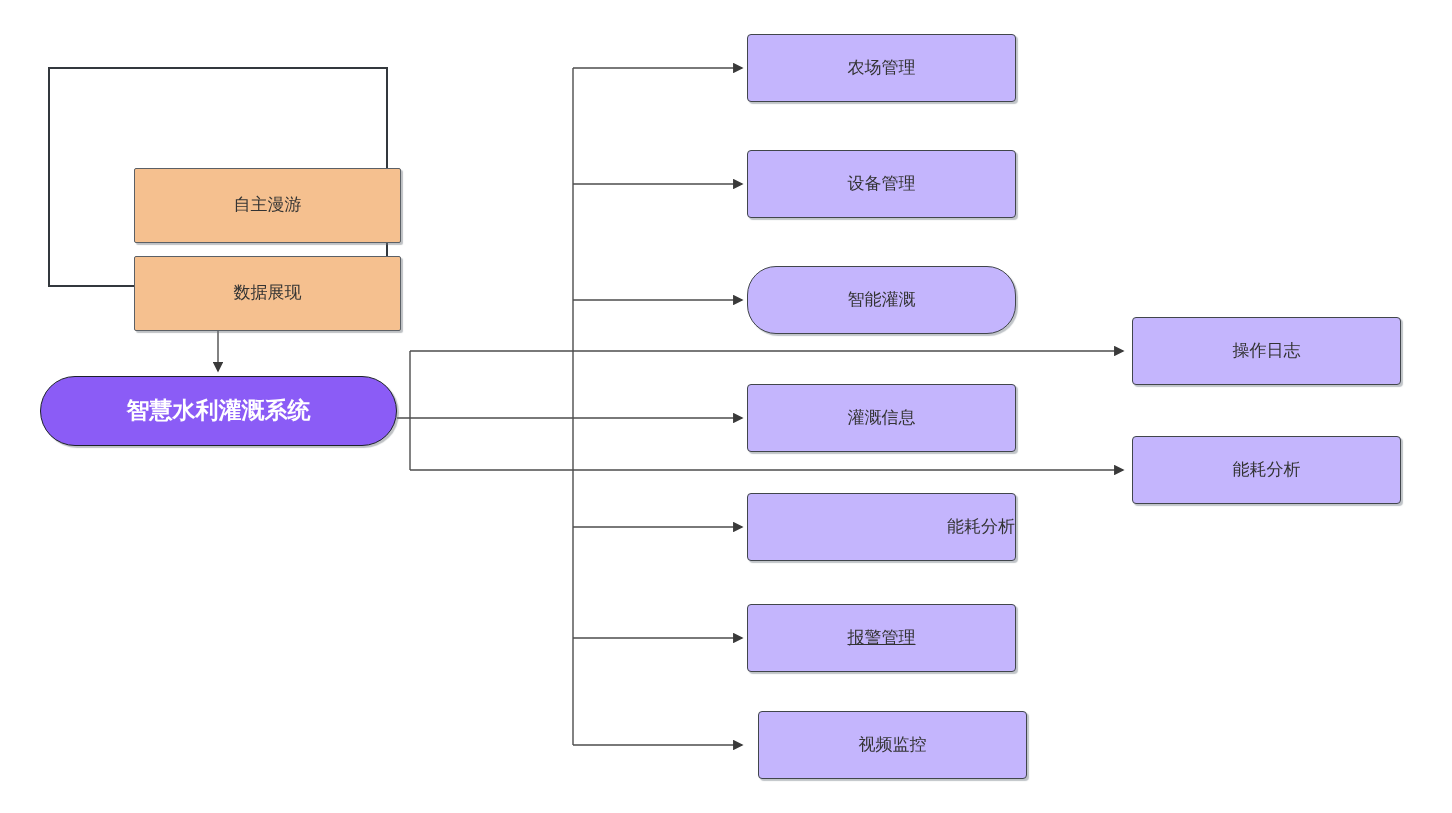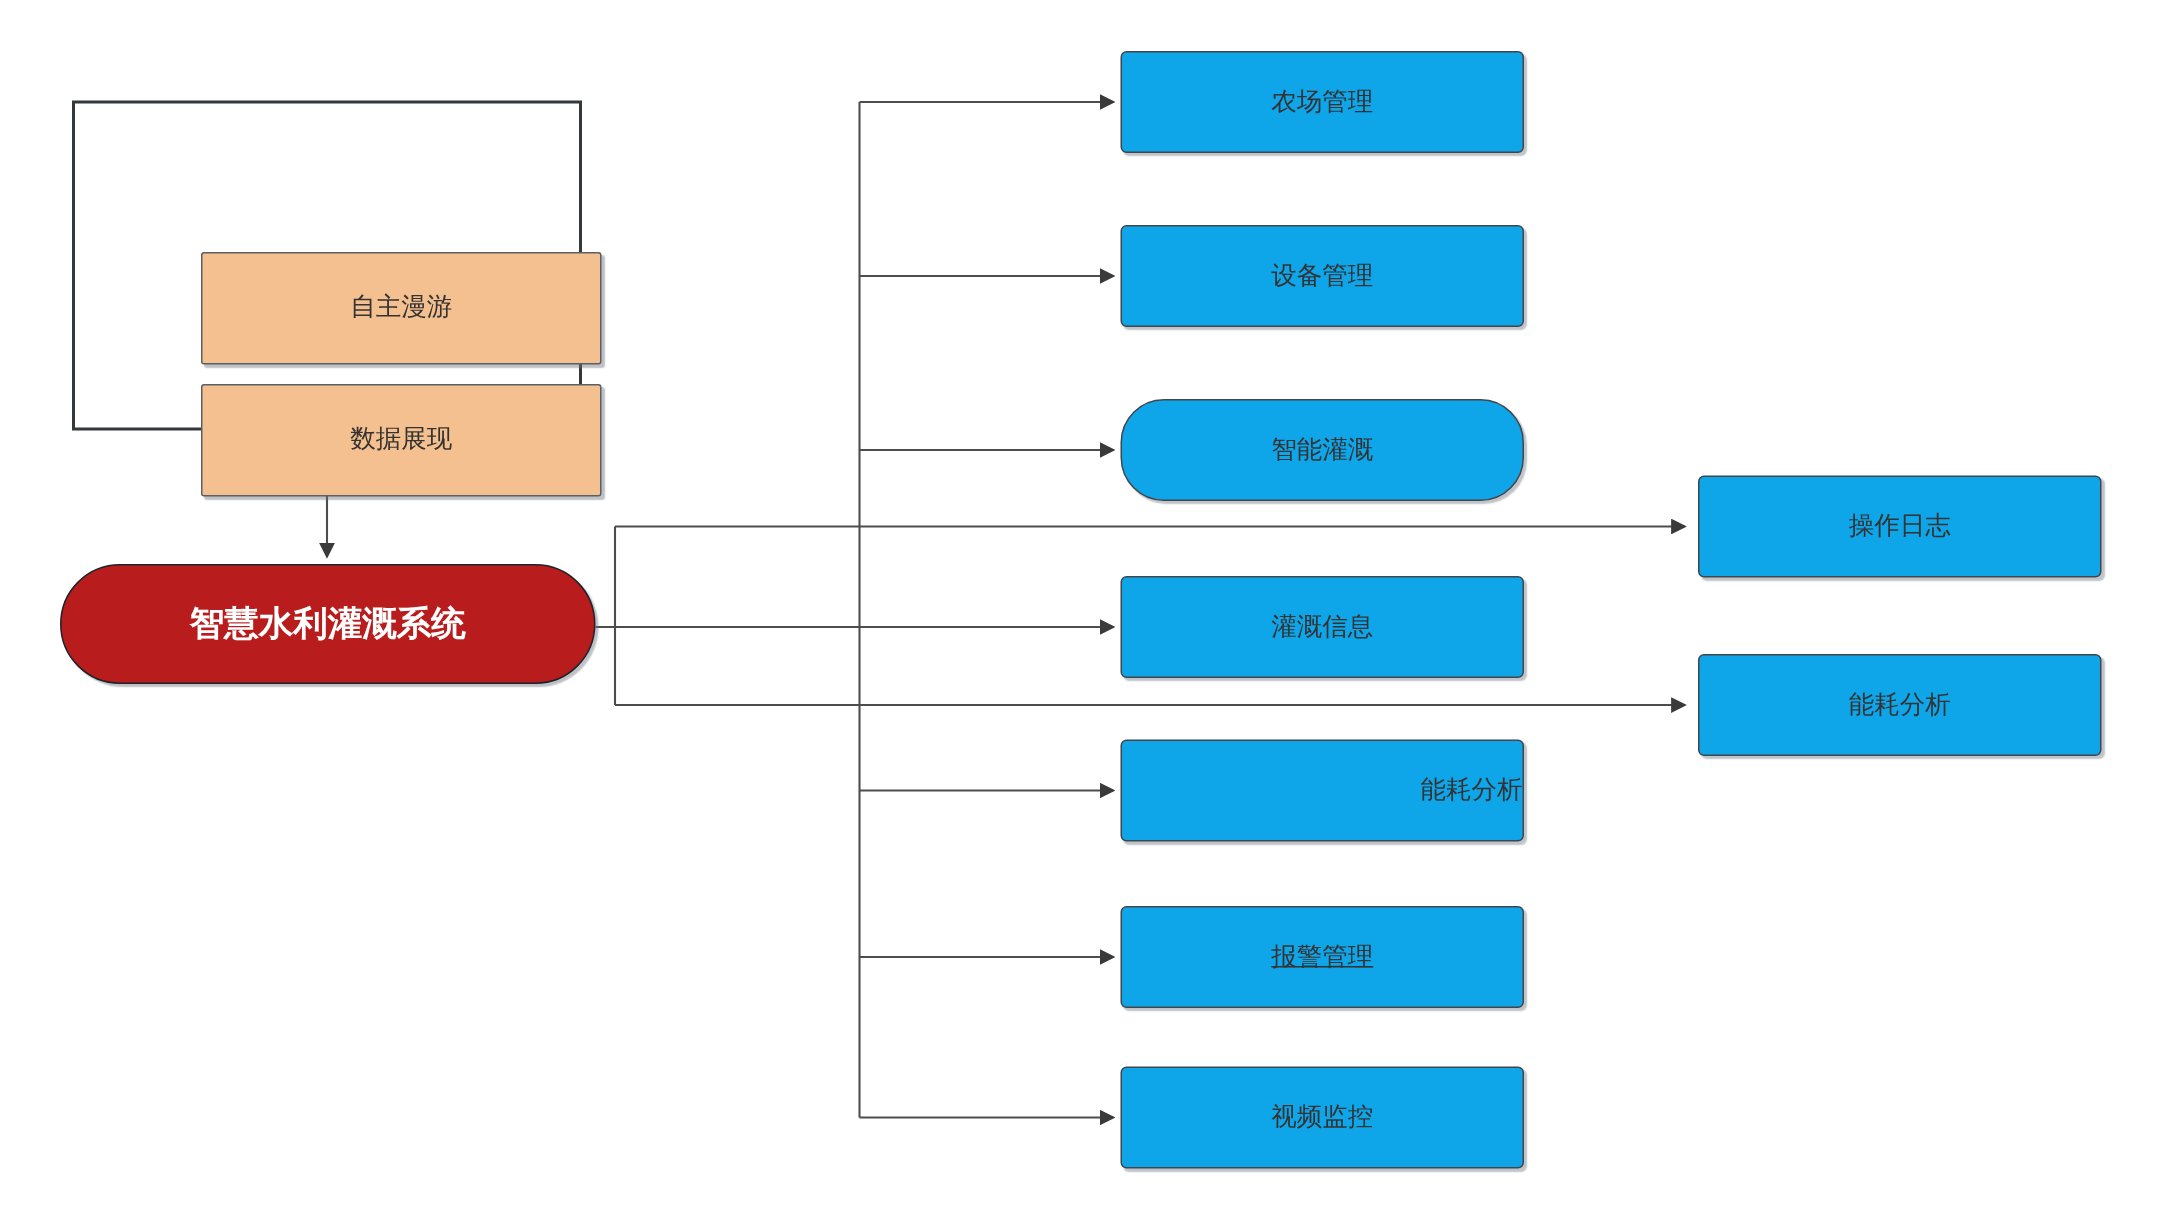--- a/index.html
+++ b/index.html
@@ -47,49 +47,49 @@
     border: 1px solid #5b6066;
     border-radius: 2px;
     box-shadow: 2px 2px 1px rgba(110, 118, 125, 0.45);
     left: 84px;
     width: 267px;
     height: 75px;
   }
   .client-item-1 { top: 99px; }
   .client-item-2 { top: 187px; }
   .root-pill {
-    background: #b91c1c;
+    background: #8b5cf6;
     border: 1px solid #1d222b;
     border-radius: 41px;
     box-shadow: 2px 2px 1px rgba(110, 118, 125, 0.45);
     color: #ffffff;
     font-weight: bold;
     font-size: 23px;
     left: 40px;
     top: 376px;
     width: 357px;
-    height: 80px;
+    height: 70px;
   }
   .module {
-    background: #0ea5e9;
+    background: #c4b5fd;
     border: 1px solid #41464b;
     border-radius: 4px;
     box-shadow: 2px 2px 1px rgba(130, 138, 145, 0.5);
     width: 269px;
     height: 68px;
   }
   .mid   { left: 747px; }
   .side  { left: 1132px; }
   .m0 { top: 34px; }
   .m1 { top: 150px; }
   .m2 { top: 266px; border-radius: 29px; }
   .m3 { top: 384px; }
   .m4 { top: 493px; justify-content: flex-end; }
   .m5 { top: 604px; text-decoration: underline; }
-  .m6 { top: 711px; }
+  .m6 { top: 711px; margin-left: 11px; }
   .s0 { top: 317px; }
   .s1 { top: 436px; }
 </style>
 </head>
 <body>
 
 <div class="canvas">
 
   <svg class="edges" viewBox="0 0 1452 813" xmlns="http://www.w3.org/2000/svg">
     <defs>

